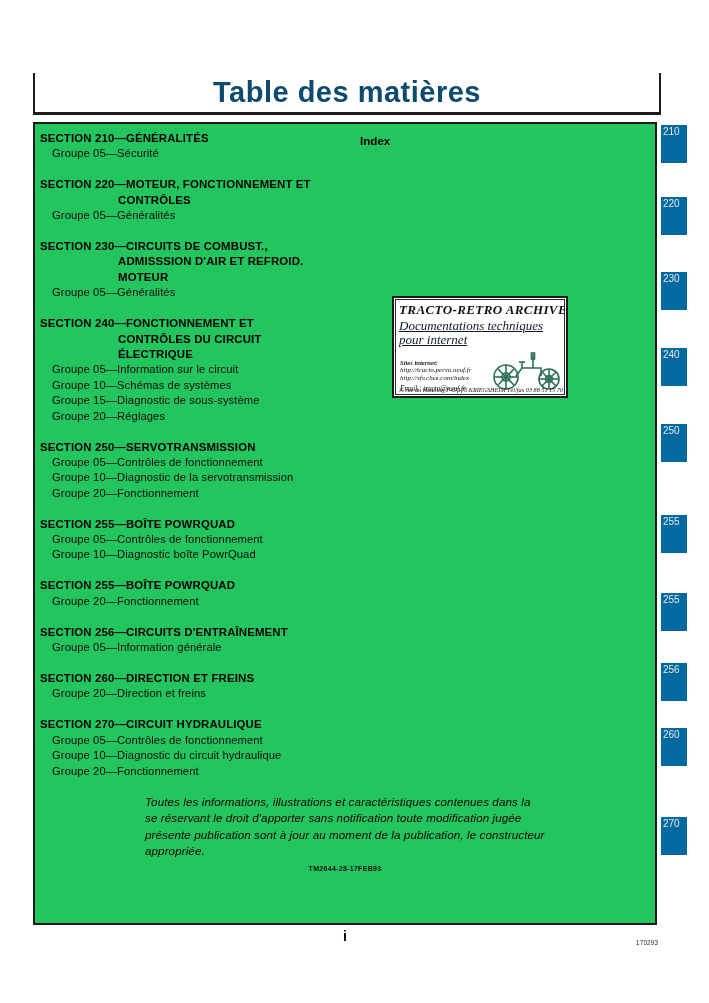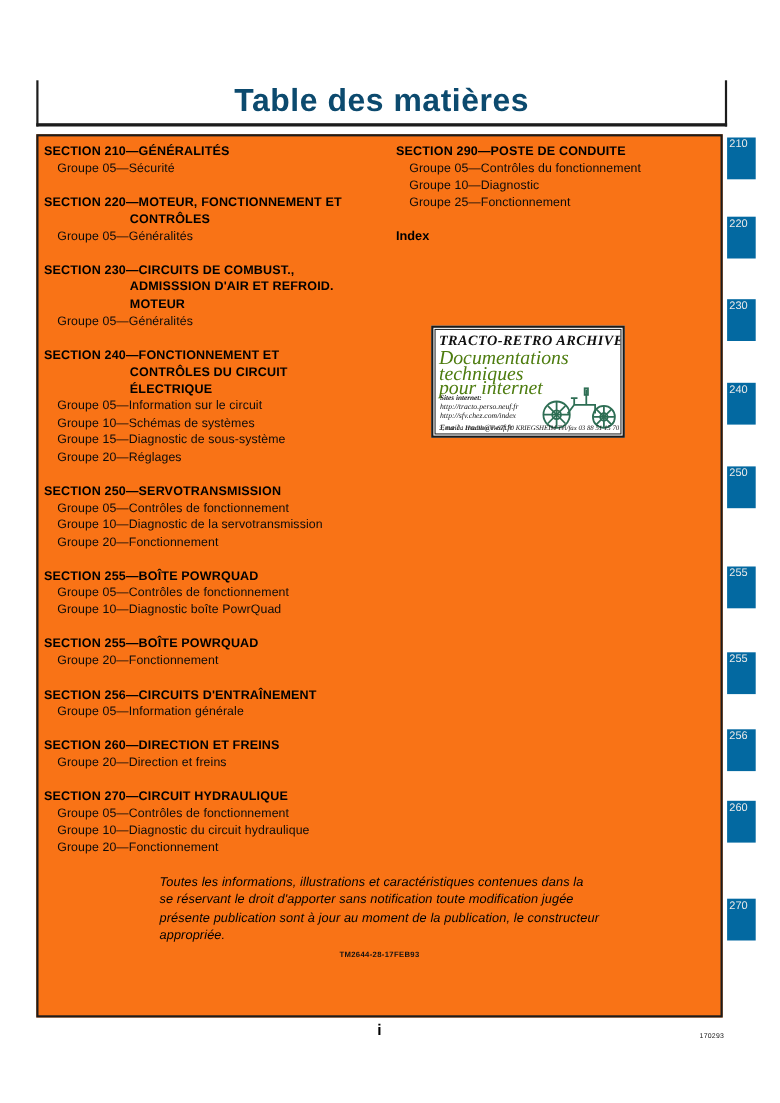--- a/index.html
+++ b/index.html
@@ -10,42 +10,42 @@
   
   .title-box{
     position:absolute;left:33px;top:73px;width:624px;height:39px;
     border-left:2px solid #1c1c1c;border-right:2px solid #1c1c1c;border-bottom:3px solid #1c1c1c;
     display:flex;align-items:center;justify-content:center;
   }
   .title-text{font-size:29px;font-weight:bold;letter-spacing:.5px;color:#0c4a6e;}
   
   .main-box{
     position:absolute;left:33px;top:122px;width:620px;height:799px;
-    border:2px solid #1c1c1c;background:#f97316;
+    border:2px solid #1c1c1c;background:#22c55e;
   }
   .col{position:absolute;top:7px;}
   .col-left{left:5px;width:332px;}
   .col-right{left:325px;width:292px;}
   .section{margin-bottom:15.5px;}
   .sec-title{font-weight:bold;font-size:11.4px;line-height:15.4px;letter-spacing:.15px;color:#000;}
   .sec-title span{display:block;}
   .sec-title span.cont{padding-left:78px;}
   .group{font-size:11.2px;line-height:15.4px;padding-left:12px;color:#0a0a0a;letter-spacing:.1px;}
   .index-label{font-weight:bold;font-size:11.6px;margin-top:3px;color:#000;}
   
   .stamp{
     position:absolute;left:392px;top:296px;width:176px;height:102px;
     border:2px solid #1b1b1b;box-sizing:border-box;background:#fff;
   }
   .stamp-inner{
     position:absolute;inset:1px;border:1px solid #2a2a2a;
     font-family:"Liberation Serif",serif;font-style:italic;overflow:hidden;
   }
   .stamp-title{font-weight:bold;font-size:13px;letter-spacing:.4px;white-space:nowrap;padding:2px 3px 0 3px;color:#101010;}
-  .stamp-sub{font-size:18px;line-height:13.5px;padding:1px 3px 0 3px;color:#4d7c0f;}
+  .stamp-sub{font-size:13px;line-height:13.5px;padding:1px 3px 0 3px;color:#0f172a;text-decoration:underline;}
   .stamp-small{position:absolute;left:4px;top:59px;width:95px;color:#151515;}
   .stamp-sites{font-size:6.6px;font-weight:bold;}
   .stamp-url{font-size:7px;line-height:8px;}
   .stamp-email{font-size:7.2px;margin-top:3px;}
   .stamp-address{position:absolute;left:3px;right:2px;bottom:1px;font-size:6.2px;white-space:nowrap;color:#151515;}
   .tractor{position:absolute;right:1px;top:50px;}
   
   .notice{
     position:absolute;left:145px;top:794px;width:450px;
     font-style:italic;font-size:11.6px;line-height:16.3px;letter-spacing:.1px;color:#000;
@@ -138,30 +138,20 @@
       <div class="section">
         <div class="sec-title">
           <span class="first">SECTION 270—CIRCUIT HYDRAULIQUE</span>
         </div>
         <div class="group">Groupe 05—Contrôles de fonctionnement</div>
         <div class="group">Groupe 10—Diagnostic du circuit hydraulique</div>
         <div class="group">Groupe 20—Fonctionnement</div>
       </div>
     </div>
   <div class="col col-right">
-    <div id="right-col">
-        <div class="section">
-          <div class="sec-title">
-            <span class="first">SECTION 290—POSTE DE CONDUITE</span>
-          </div>
-          <div class="group">Groupe 05—Contrôles du fonctionnement</div>
-          <div class="group">Groupe 10—Diagnostic</div>
-          <div class="group">Groupe 25—Fonctionnement</div>
-        </div>
-      </div>
     <div class="index-label">Index</div>
   </div>
 </div>
 
 <div class="stamp">
   <div class="stamp-inner">
     <div class="stamp-title">TRACTO-RETRO ARCHIVES</div>
     <div class="stamp-sub" id="stamp-sub">
         <div>Documentations techniques</div>
         <div>pour internet</div>

